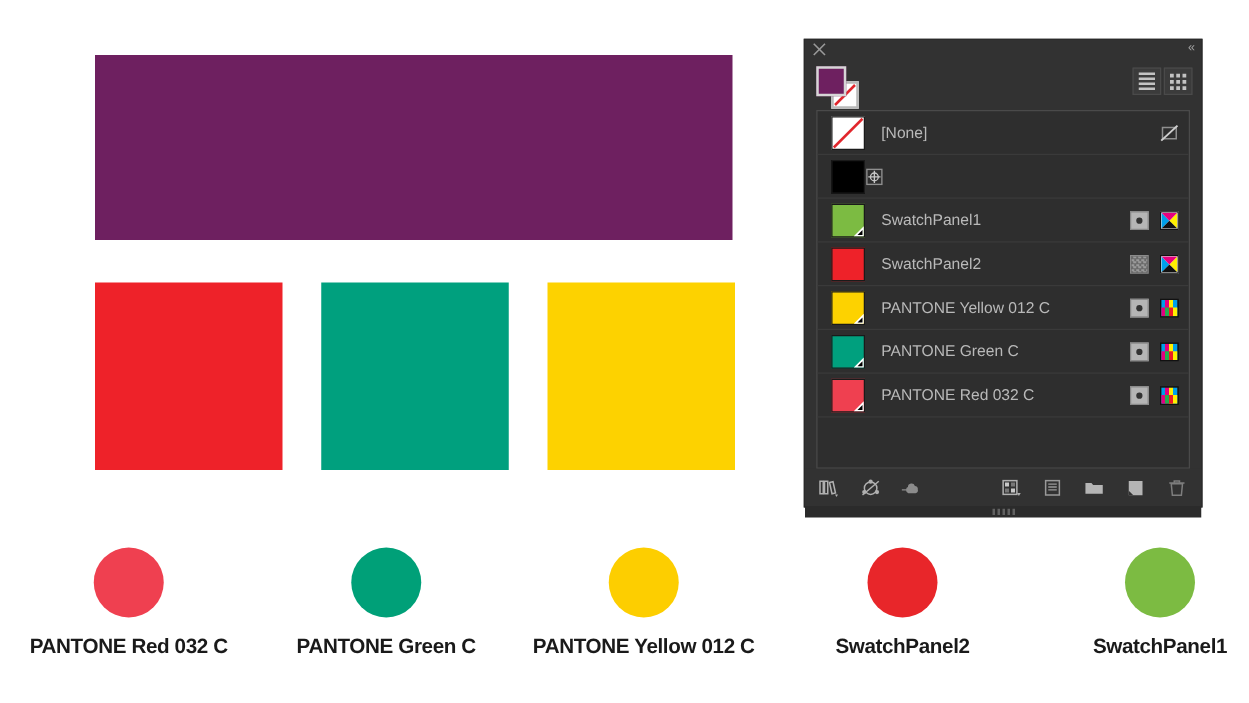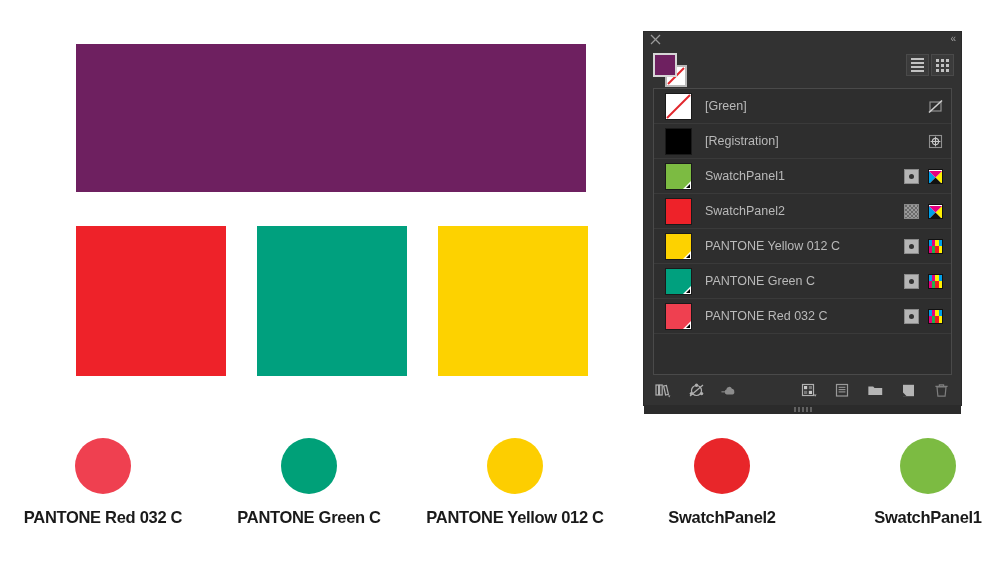--- a/index.html
+++ b/index.html
@@ -324,31 +324,30 @@
     </div>
   </div>
 
   <div class="swatch-list" id="swatch-list">
       <div class="swatch-row">
         <div class="sw-thumb" style="background: rgb(255, 255, 255);">
           <svg width="25" height="25" viewBox="0 0 25 25" style="display:block">
       <line x1="1" y1="24" x2="24" y2="1" stroke="#e1262c" stroke-width="2"></line>
           </svg>
         </div>
-        <div class="sw-name">[Green]</div>
+        <div class="sw-name">[None]</div>
         <div class="sw-icons">
           <div class="ic-none-slash"><svg width="15" height="15" viewBox="0 0 15 15">
   <rect x="2" y="3" width="11" height="9" fill="none" stroke="#8f8f8f" stroke-width="1.2"></rect>
   <line x1="1" y1="13.5" x2="14" y2="1.5" stroke="#cfcfcf" stroke-width="1.6"></line>
 </svg></div>
         </div>
       </div>
       <div class="swatch-row">
         <div class="sw-thumb" style="background: rgb(0, 0, 0);"></div>
-        <div class="sw-name">[Registration]</div>
         <div class="sw-icons">
           <div class="ic-reg"><svg width="15" height="15" viewBox="0 0 15 15">
   <rect x="1.5" y="1.5" width="12" height="12" fill="none" stroke="#8f8f8f" stroke-width="1.1"></rect>
   <circle cx="7.5" cy="7.5" r="3.1" fill="none" stroke="#c6c6c6" stroke-width="1.1"></circle>
   <line x1="7.5" y1="2.6" x2="7.5" y2="12.4" stroke="#c6c6c6" stroke-width="1.1"></line>
   <line x1="2.6" y1="7.5" x2="12.4" y2="7.5" stroke="#c6c6c6" stroke-width="1.1"></line>
 </svg></div>
         </div>
       </div>
       <div class="swatch-row">

